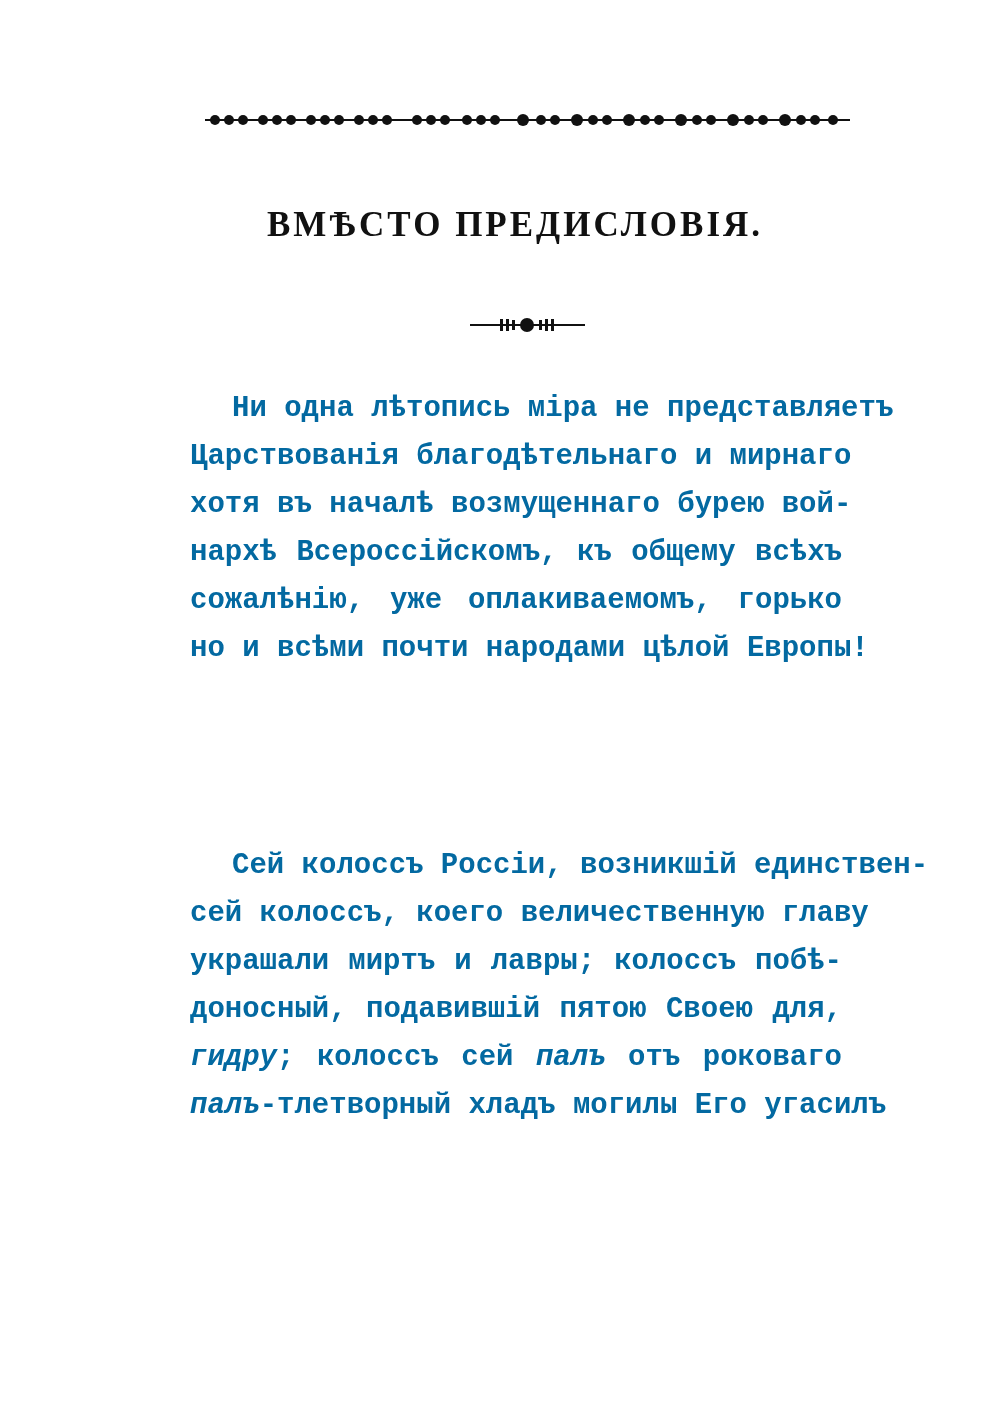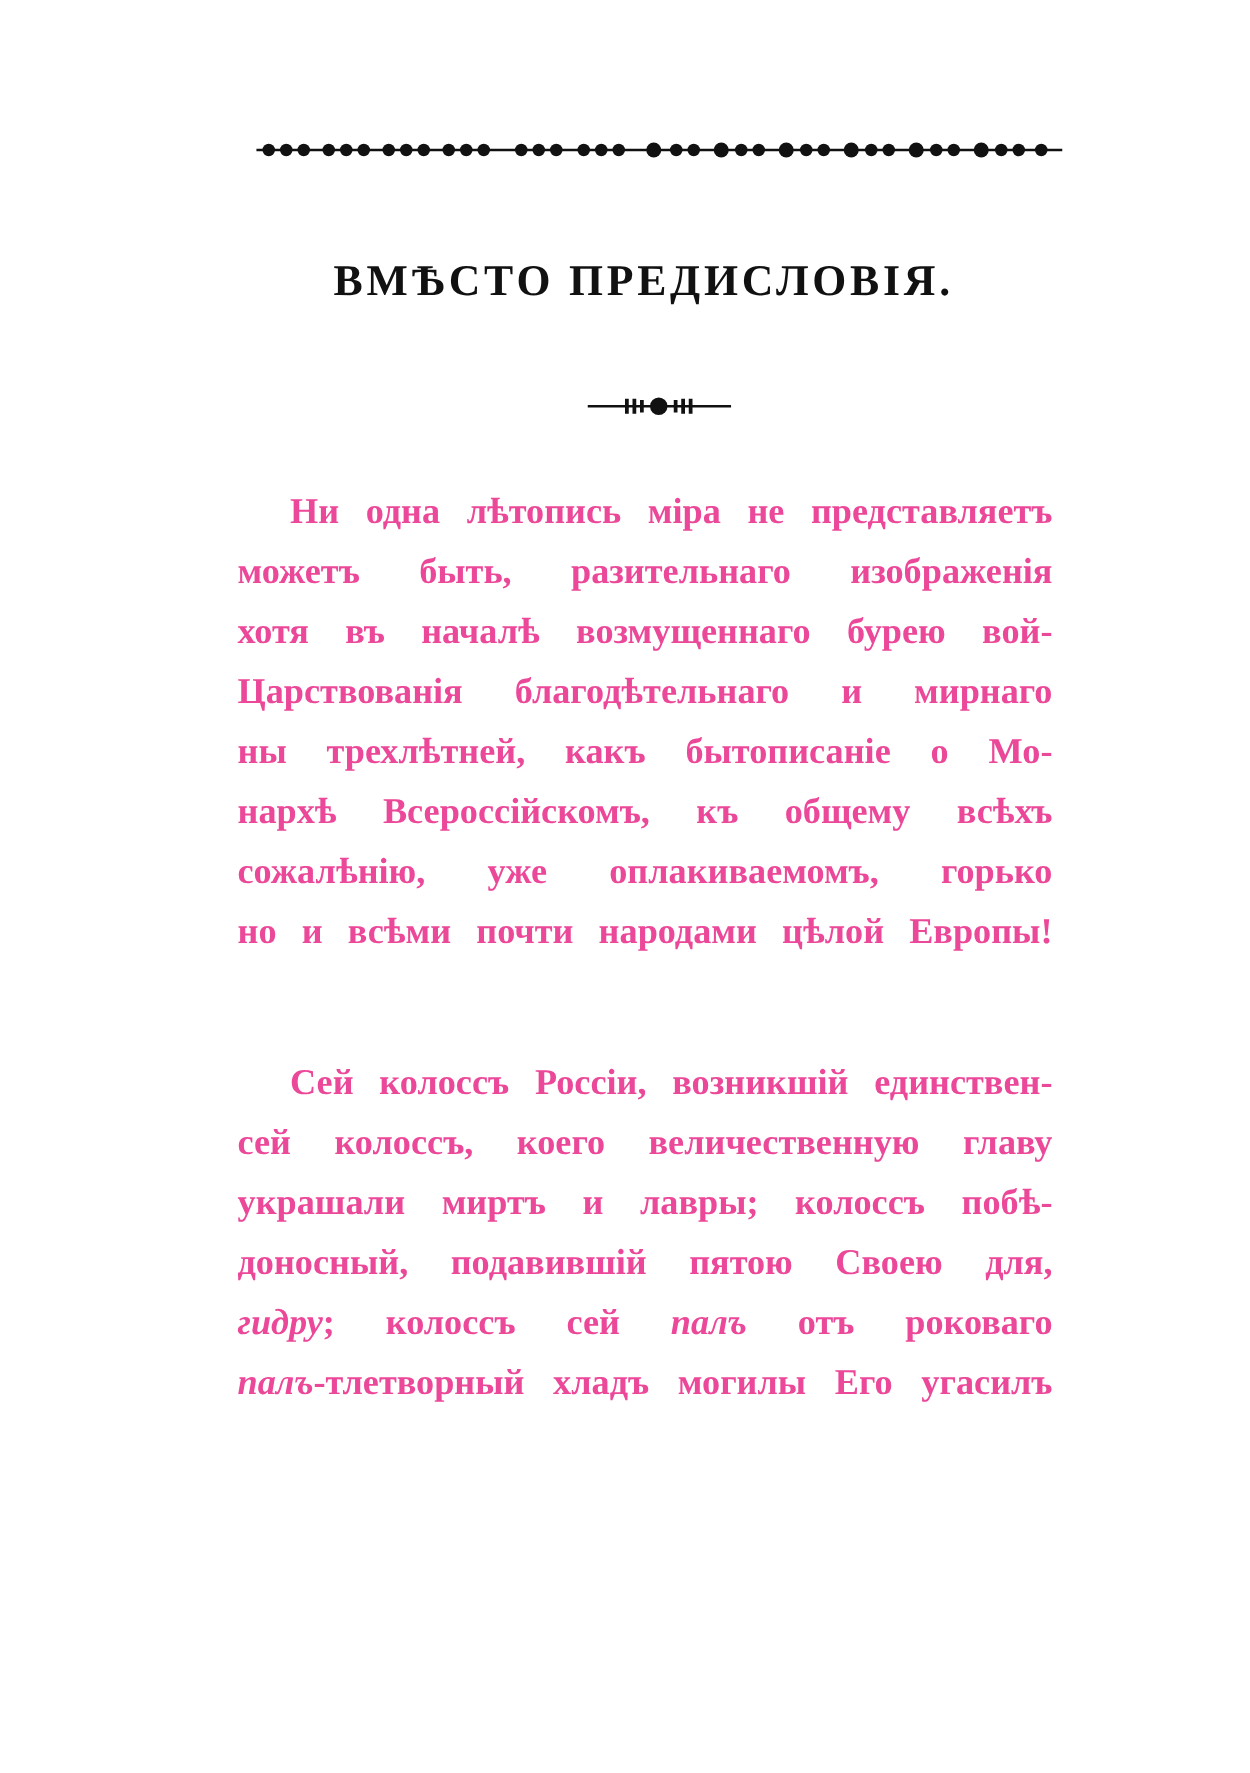--- a/index.html
+++ b/index.html
@@ -43,24 +43,24 @@
       position: absolute;
       left: 455px;
       top: 316px;
       width: 115px;
       height: 18px;
     }
     .text-block {
       position: absolute;
       left: 175px;
       width: 652px;
-      font-family: Liberation Serif, serif;
+      font-family: Liberation Mono, monospace;
       font-weight: bold;
       font-size: 29px;
-      color: #ec4899;
+      color: #0369a1;
     }
     .line {
       display: block;
       height: 48px;
       line-height: 48px;
       white-space: nowrap;
       text-align: justify;
       text-align-last: justify;
     }
     .line.last {
@@ -135,24 +135,22 @@
       <rect x="42" y="4" width="3" height="10"></rect>
       <circle cx="57" cy="9" r="7"></circle>
       <rect x="69" y="4" width="3" height="10"></rect>
       <rect x="75" y="3" width="3" height="12"></rect>
       <rect x="81" y="3" width="3" height="12"></rect>
     </g>
   </svg>
 
   <div class="text-block p1">
     <span class="line indent">Ни одна лѣтопись міра не представляетъ</span>
-    <span class="line">можетъ быть, разительнаго изображенія</span>
+    <span class="line">Царствованія благодѣтельнаго и мирнаго</span>
     <span class="line">хотя въ началѣ возмущеннаго бурею вой-</span>
-    <span class="line">Царствованія благодѣтельнаго и мирнаго</span>
-    <span class="line">ны трехлѣтней, какъ бытописаніе о Мо-</span>
     <span class="line">нархѣ Всероссійскомъ, къ общему всѣхъ</span>
     <span class="line">сожалѣнію, уже оплакиваемомъ, горько</span>
     <span class="line last">но и всѣми почти народами цѣлой Европы!</span>
   </div>
 
   <div class="text-block p2">
     <span class="line indent">Сей колоссъ Россіи, возникшій единствен-</span>
     <span class="line">сей колоссъ, коего величественную главу</span>
     <span class="line">украшали миртъ и лавры; колоссъ побѣ-</span>
     <span class="line">доносный, подавившій пятою Своею для,</span>

